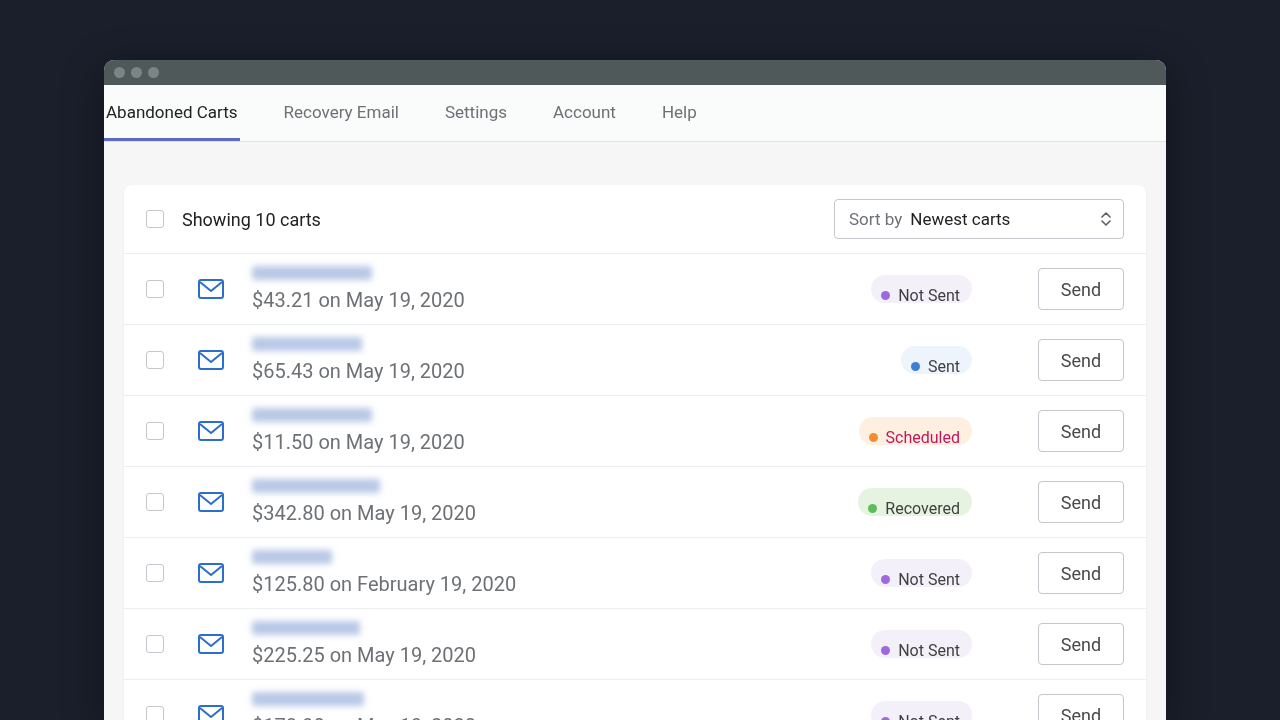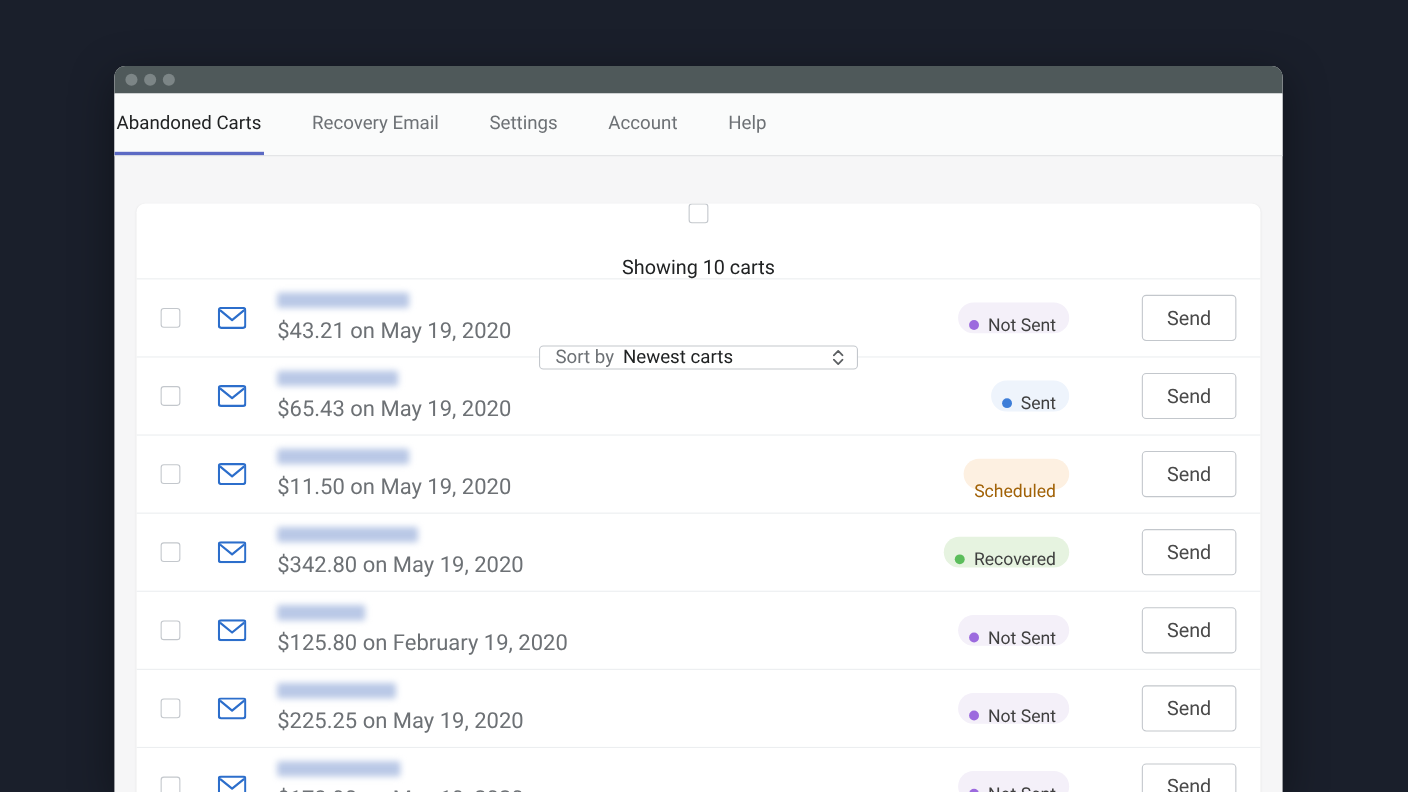--- a/index.html
+++ b/index.html
@@ -63,22 +63,21 @@
     background: #ffffff;
     border-radius: 8px 8px 0 0;
     box-shadow: 0 1px 2px rgba(0,0,0,0.08);
     overflow: hidden;
   }
   .panel-header {
     height: 68px;
     display: flex;
     align-items: center;
     padding: 0 22px;
-    gap: 30px;
-    flex-direction: column;
+    gap: 18px;
   }
   .checkbox {
     width: 18px; height: 18px;
     border: 1px solid #c3c7cc;
     border-radius: 3px;
     background: #fff;
     flex: 0 0 auto;
     cursor: pointer;
   }
   .panel-header .count {
@@ -143,21 +142,21 @@
     font-size: 16px;
     gap: 8px;
   }
   .status-badge .dot {
     width: 9px; height: 9px; border-radius: 50%;
   }
   .status-not-sent { background: #f4f0f9; color: #3f3f3f; }
   .status-not-sent .dot { background: #9c6ade; }
   .status-sent { background: #eef4fc; color: #3f3f3f; }
   .status-sent .dot { background: #3e7ed8; }
-  .status-scheduled { background: #fdf0e1; color: #a16207; flex-direction: column; }
+  .status-scheduled { background: #fdf0e1; color: #be185d; }
   .status-scheduled .dot { background: #ef8f35; }
   .status-recovered { background: #e6f3e0; color: #3f3f3f; }
   .status-recovered .dot { background: #5bbd5b; }
   .send-btn {
     margin-left: 48px;
     width: 86px;
     height: 42px;
     border: 1px solid #c3c7cc;
     border-radius: 4px;
     background: #fff;

